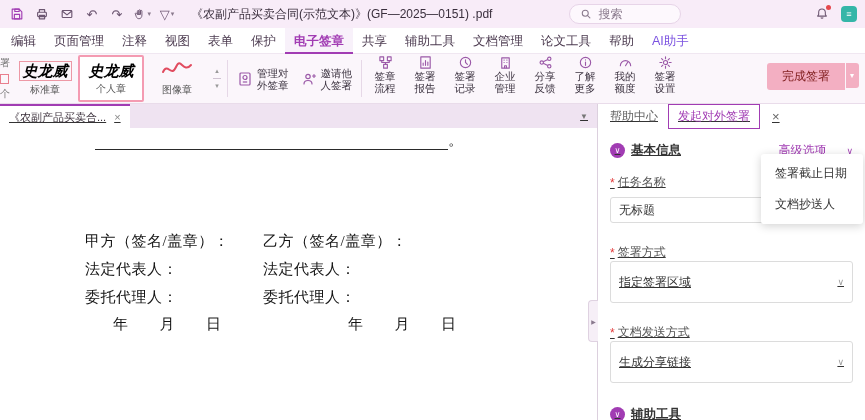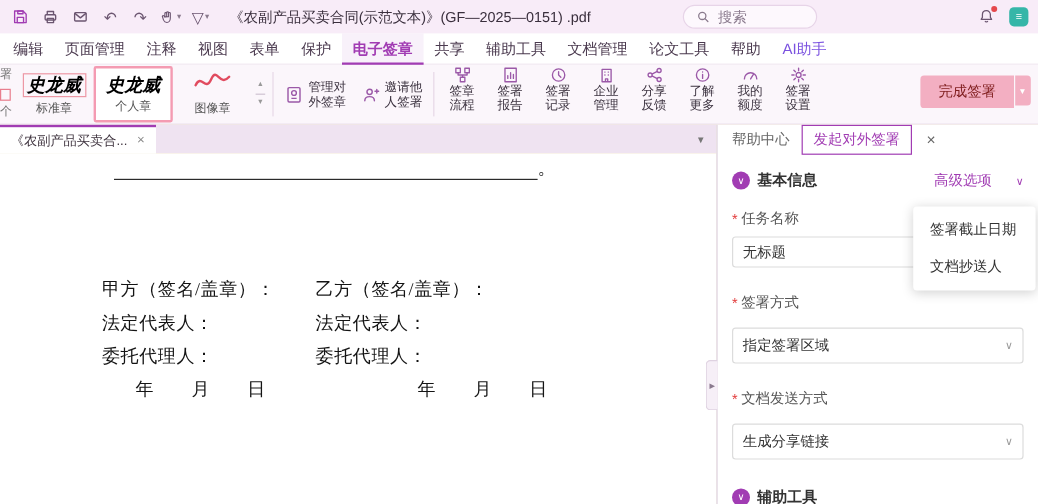--- a/index.html
+++ b/index.html
@@ -63,21 +63,21 @@
   .rbtn-v { width:40px; display:flex; flex-direction:column; align-items:center; gap:1px; cursor:default; }
   .rbtn-v .ric { width:15px; height:15px; color:#9B59A8; }
   .rbtn-v .ric svg { width:15px; height:15px; }
   .rbtn-v .lbl { font-size:10.5px; line-height:11.5px; color:#3c3340; text-align:center; }
 
   .finish-wrap { margin-left:auto; display:flex; align-items:flex-start; padding-top:8px; gap:1px; flex:0 0 auto; }
   .finish-btn { background:#F3AFC2; color:#7f1d1d; font-size:12px; padding:5px 15px; border-radius:3px 0 0 3px; cursor:default; white-space:nowrap; }
   .finish-caret { background:#F3AFC2; color:#fff; padding:5px 5px 5px 4px; border-radius:0 3px 3px 0; font-size:8px; line-height:15px; cursor:default; }
 
   
-  .main { position:relative; height:316px; display:flex; background:#fef9c3; }
+  .main { position:relative; height:316px; display:flex; background:#84cc16;text-decoration:underline; }
   .docarea { flex:1; min-width:0; display:flex; flex-direction:column; }
   .tabbar { height:24px; background:#EFE3F1; display:flex; align-items:center; }
   .doc-tab { height:24px; background:#fff; display:flex; align-items:center; gap:8px; padding:0 9px; font-size:11px; color:#3f343f; white-space:nowrap; border-top:2px solid #A13CB3; }
   .doc-tab .x { color:#888; font-size:11px; }
   .tab-caret { margin-left:auto; padding:0 9px; color:#777; font-size:8px; }
 
   .page { flex:1; position:relative; background:#fff; font-family:"Liberation Serif", serif; color:#141414; }
   .blankline { position:absolute; top:3px; left:95px; width:368px; display:flex; align-items:flex-end; font-size:15px; }
   .blankline .bl { flex:1; border-bottom:1px solid #2a2a2a; height:12px; }
   .doc-row { position:absolute; left:0; right:0; font-size:15px; letter-spacing:.5px; }
@@ -94,26 +94,26 @@
   .ptab-close { color:#666; font-size:13px; margin-left:2px; }
   .panel-body { padding:4px 12px 0; flex:1; }
   .sec-head { display:flex; align-items:center; margin-top:9px; }
   .sec-icon { width:15px; height:15px; border-radius:50%; background:#A13CB3; color:#fff; display:flex; align-items:center; justify-content:center; font-size:8px; margin-right:6px; flex:0 0 auto; }
   .sec-title { font-size:12.5px; font-weight:bold; color:#333; }
   .adv-link { margin-left:auto; color:#A13CB3; font-size:12px; display:flex; align-items:center; gap:20px; }
   .adv-link .chev { font-size:9px; }
   .fld-label { margin-top:15px; font-size:12px; color:#555; display:flex; gap:3px; align-items:center; }
   .req { color:#E23B3B; }
   .txt-input { margin-top:6px; width:100%; height:26px; border:1px solid #DCDCDC; border-radius:3px; padding:0 8px; font-size:12px; color:#333; background:#fff; font-family:inherit; outline:none; }
-  .select { margin-top:12px; height:30px; border:1px solid #DCDCDC; border-radius:3px; display:flex; align-items:center; justify-content:space-between; padding:0 8px; font-size:12px; color:#333; background:#fff; }
+  .select { margin-top:0; height:42px; border:1px solid #DCDCDC; border-radius:3px; display:flex; align-items:center; justify-content:space-between; padding:0 8px; font-size:12px; color:#333; background:#fff; }
   .select .chev { color:#999; font-size:9px; }
   .gap-lg { margin-top:21px; }
   .sec-head.flow { margin-top:23px; }
   .add-btn { margin-top:11px; height:26px; border:1px solid #D8D8D8; border-radius:3px; display:flex; align-items:center; justify-content:center; font-size:12px; color:#555; background:#fff; cursor:default; }
-  .adv-menu { position:absolute; top:68px; right:2px; background:#fff; box-shadow:0 2px 10px rgba(0,0,0,.18); border-radius:3px; padding:4px 0; z-index:20; }
+  .adv-menu { position:absolute; top:50px; right:2px; background:#fff; box-shadow:0 2px 10px rgba(0,0,0,.18); border-radius:3px; padding:4px 0; z-index:20; }
   .adv-item { padding:7px 16px 7px 14px; font-size:12px; color:#333; white-space:nowrap; cursor:default; }
   .collapse-handle { position:absolute; left:-10px; top:196px; width:10px; height:42px; background:#F6EFF7; border:1px solid #DFD2E1; border-right:none; border-radius:4px 0 0 4px; display:flex; align-items:center; justify-content:center; color:#8a7a8e; font-size:6px; z-index:5; }
 </style>
 </head>
 <body>
 
 <div class="app">
 
   <div class="titlebar">
     <span class="tb-icon" style="color:#A13CB3">

